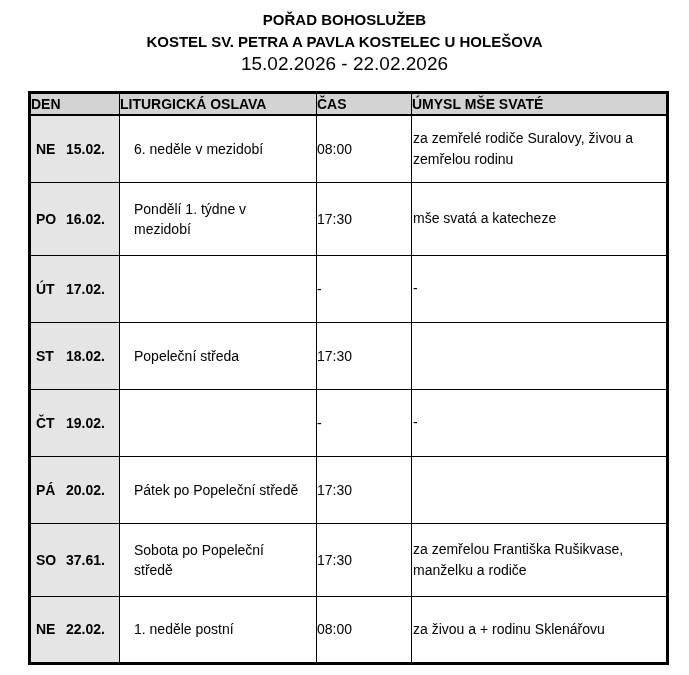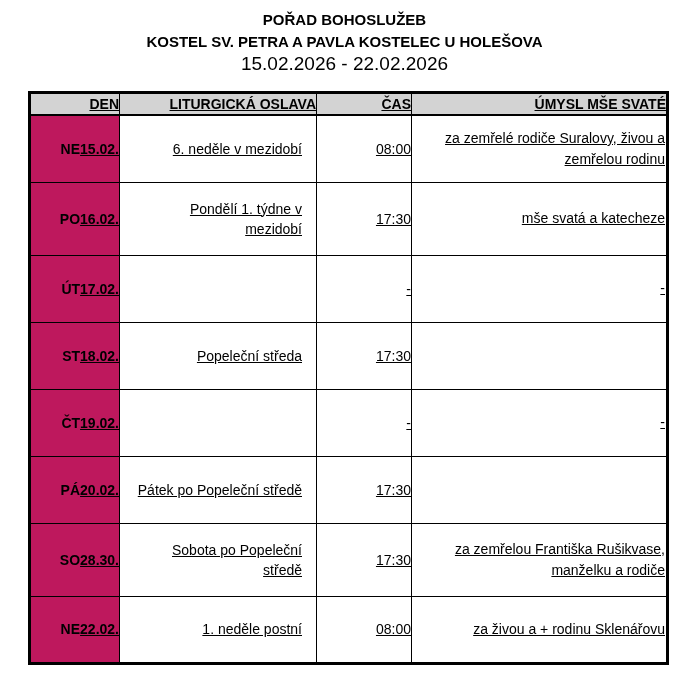--- a/index.html
+++ b/index.html
@@ -35,36 +35,35 @@
     margin-left: 28px;
     margin-top: 16px;
     width: 640px;
     border: 3px solid #000000;
   }
   table.schedule th,
   table.schedule td {
     border: 1px solid #000000;
     font-size: 14px;
     vertical-align: middle;
-    text-align: right;
+    text-align: left;
     overflow: hidden;
-    text-decoration: underline;
   }
   table.schedule th {
     background: #d3d3d3;
     font-weight: bold;
     height: 20px;
     border-bottom: 2px solid #000000;
     padding: 0;
   }
   table.schedule tbody tr {
     height: 67px;
   }
   td.day-cell {
-    background: #be185d;
+    background: #e5e5e5;
     font-weight: bold;
     text-align: left;
     padding: 0 0 0 5px;
   }
   td.day-cell .day-abbr {
     display: inline-block;
     min-width: 30px;
   }
   td.celebration-cell {
     padding: 16px 14px;
@@ -135,21 +134,21 @@
         <td class="time-cell">-</td>
         <td class="intention-cell">-</td>
       </tr>
       <tr>
         <td class="day-cell"><span class="day-abbr">PÁ</span><span class="day-date">20.02.</span></td>
         <td class="celebration-cell">Pátek po Popeleční středě</td>
         <td class="time-cell">17:30</td>
         <td class="intention-cell"></td>
       </tr>
       <tr>
-        <td class="day-cell"><span class="day-abbr">SO</span><span class="day-date">28.30.</span></td>
+        <td class="day-cell"><span class="day-abbr">SO</span><span class="day-date">37.61.</span></td>
         <td class="celebration-cell">Sobota po Popeleční středě</td>
         <td class="time-cell">17:30</td>
         <td class="intention-cell">za zemřelou Františka Rušikvase, manželku a rodiče</td>
       </tr>
       <tr>
         <td class="day-cell"><span class="day-abbr">NE</span><span class="day-date">22.02.</span></td>
         <td class="celebration-cell">1. neděle postní</td>
         <td class="time-cell">08:00</td>
         <td class="intention-cell">za živou a + rodinu Sklenářovu</td>
       </tr>

